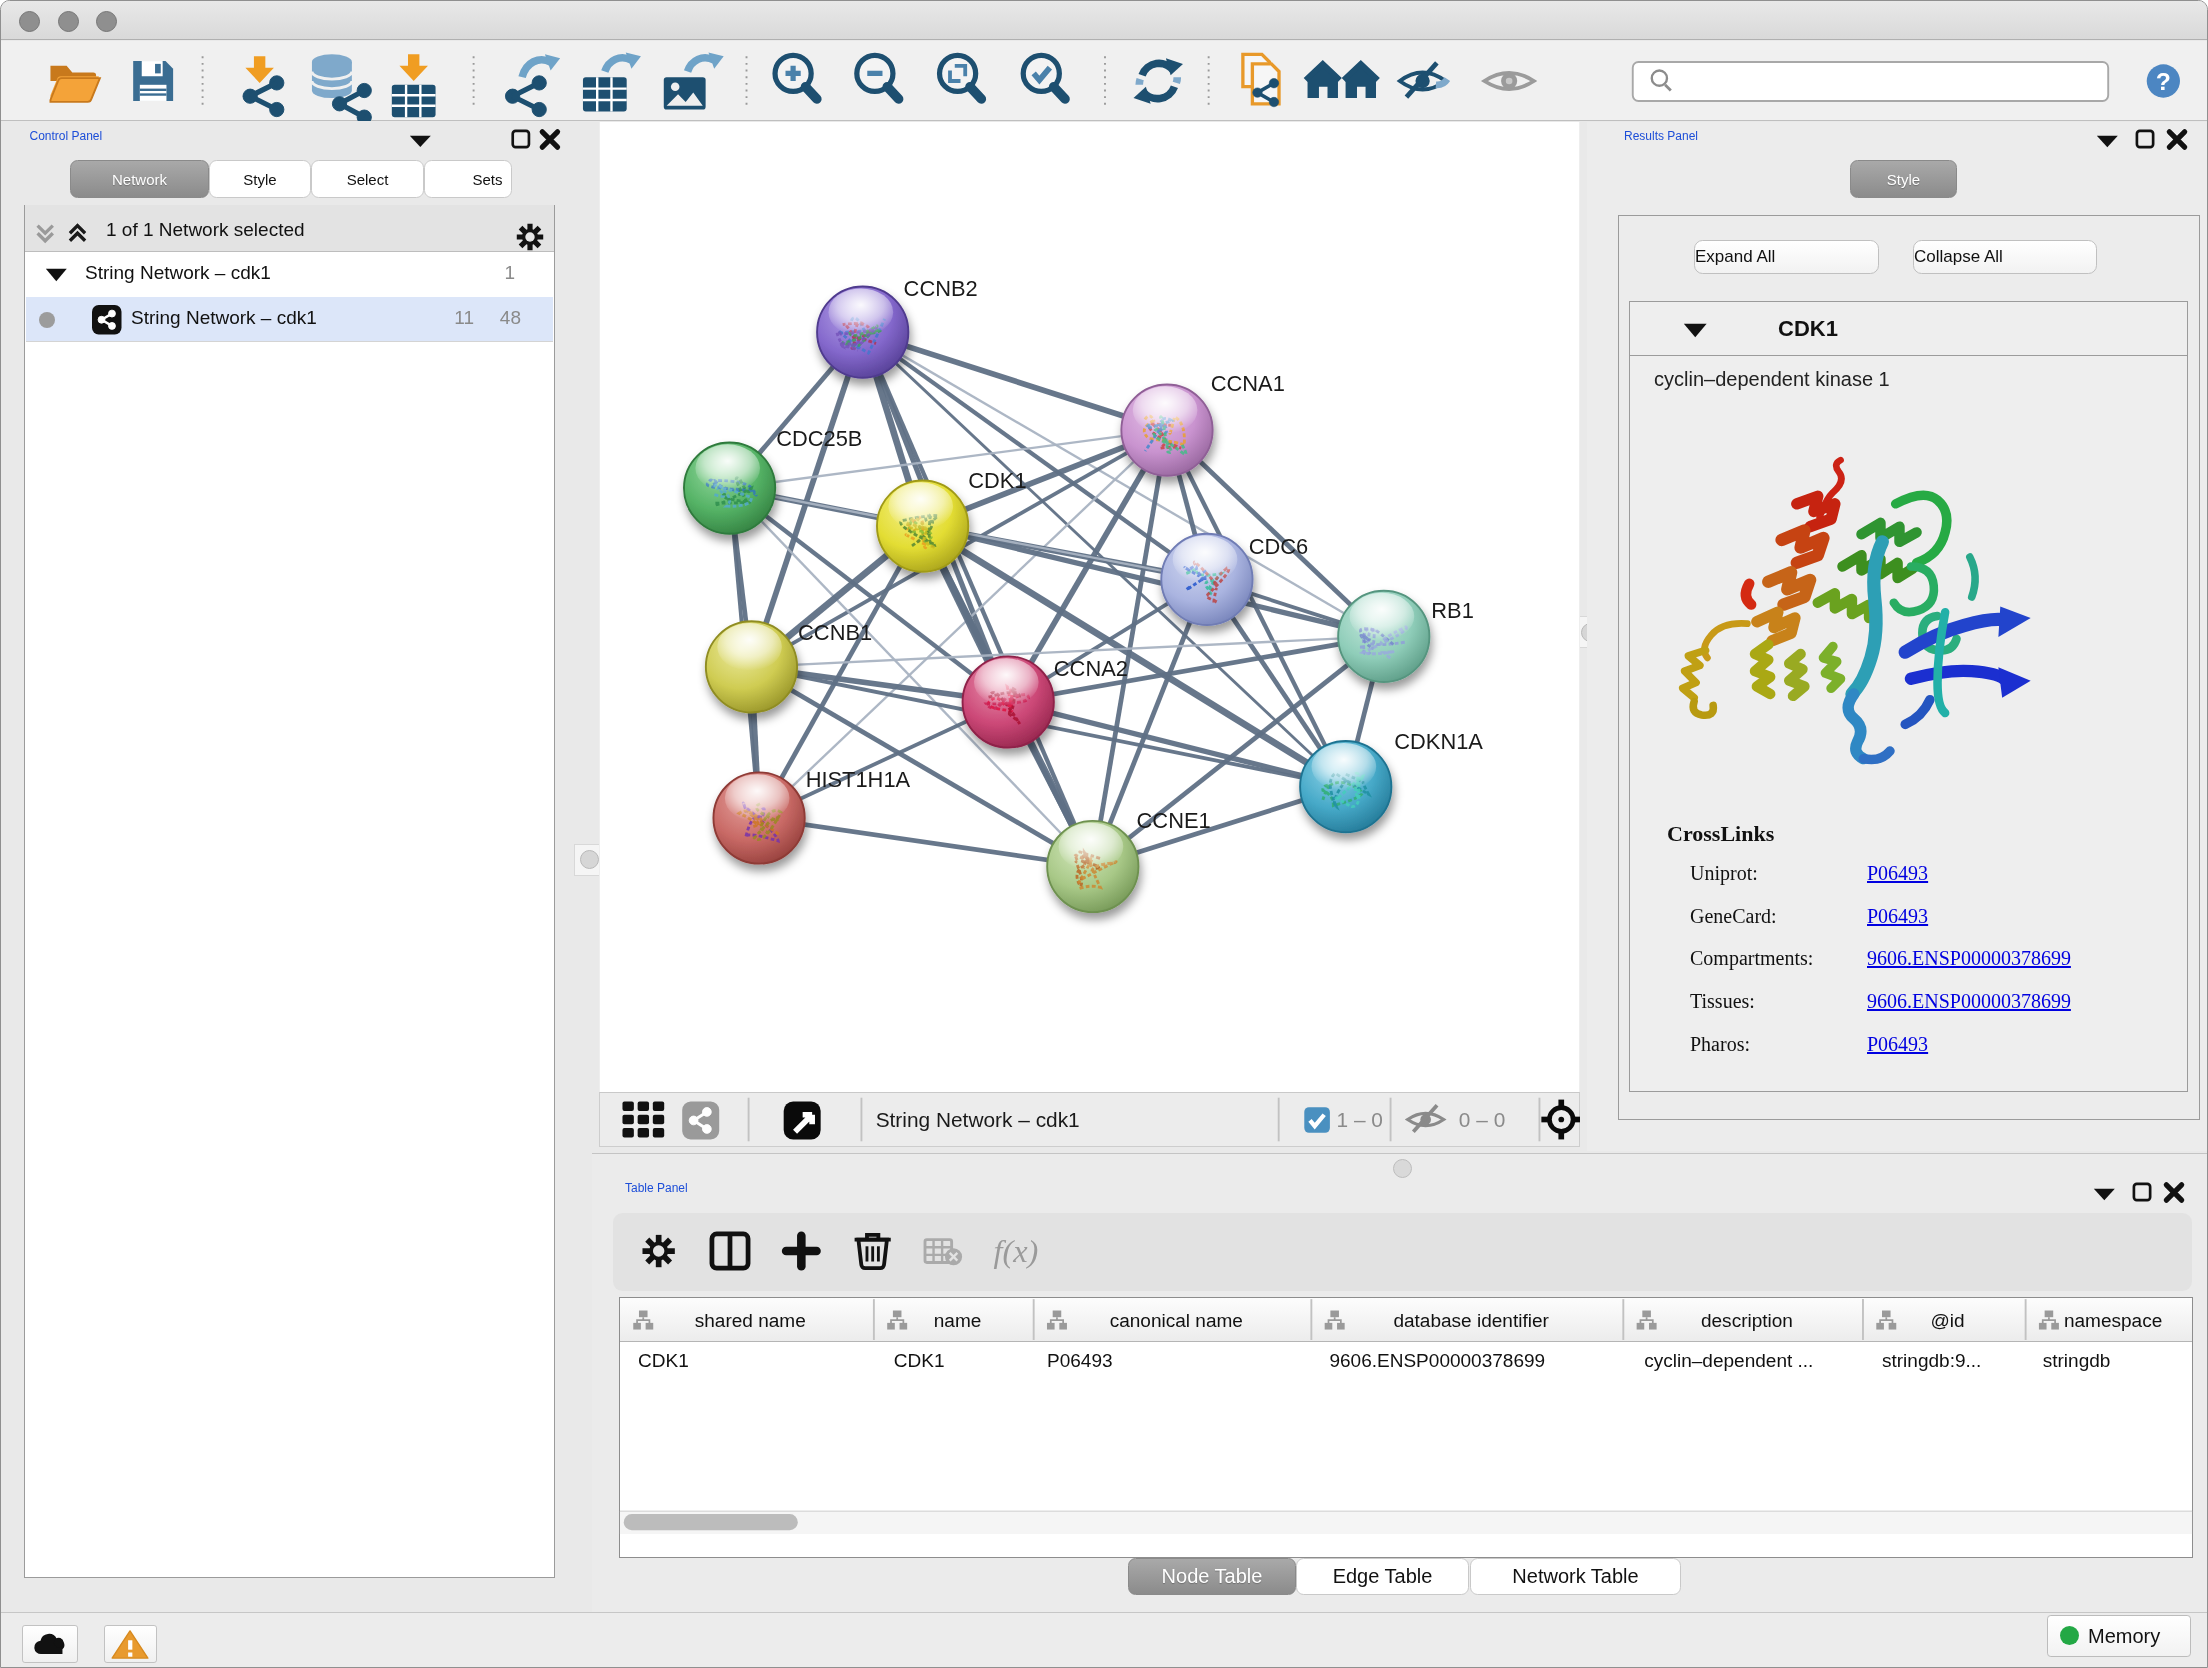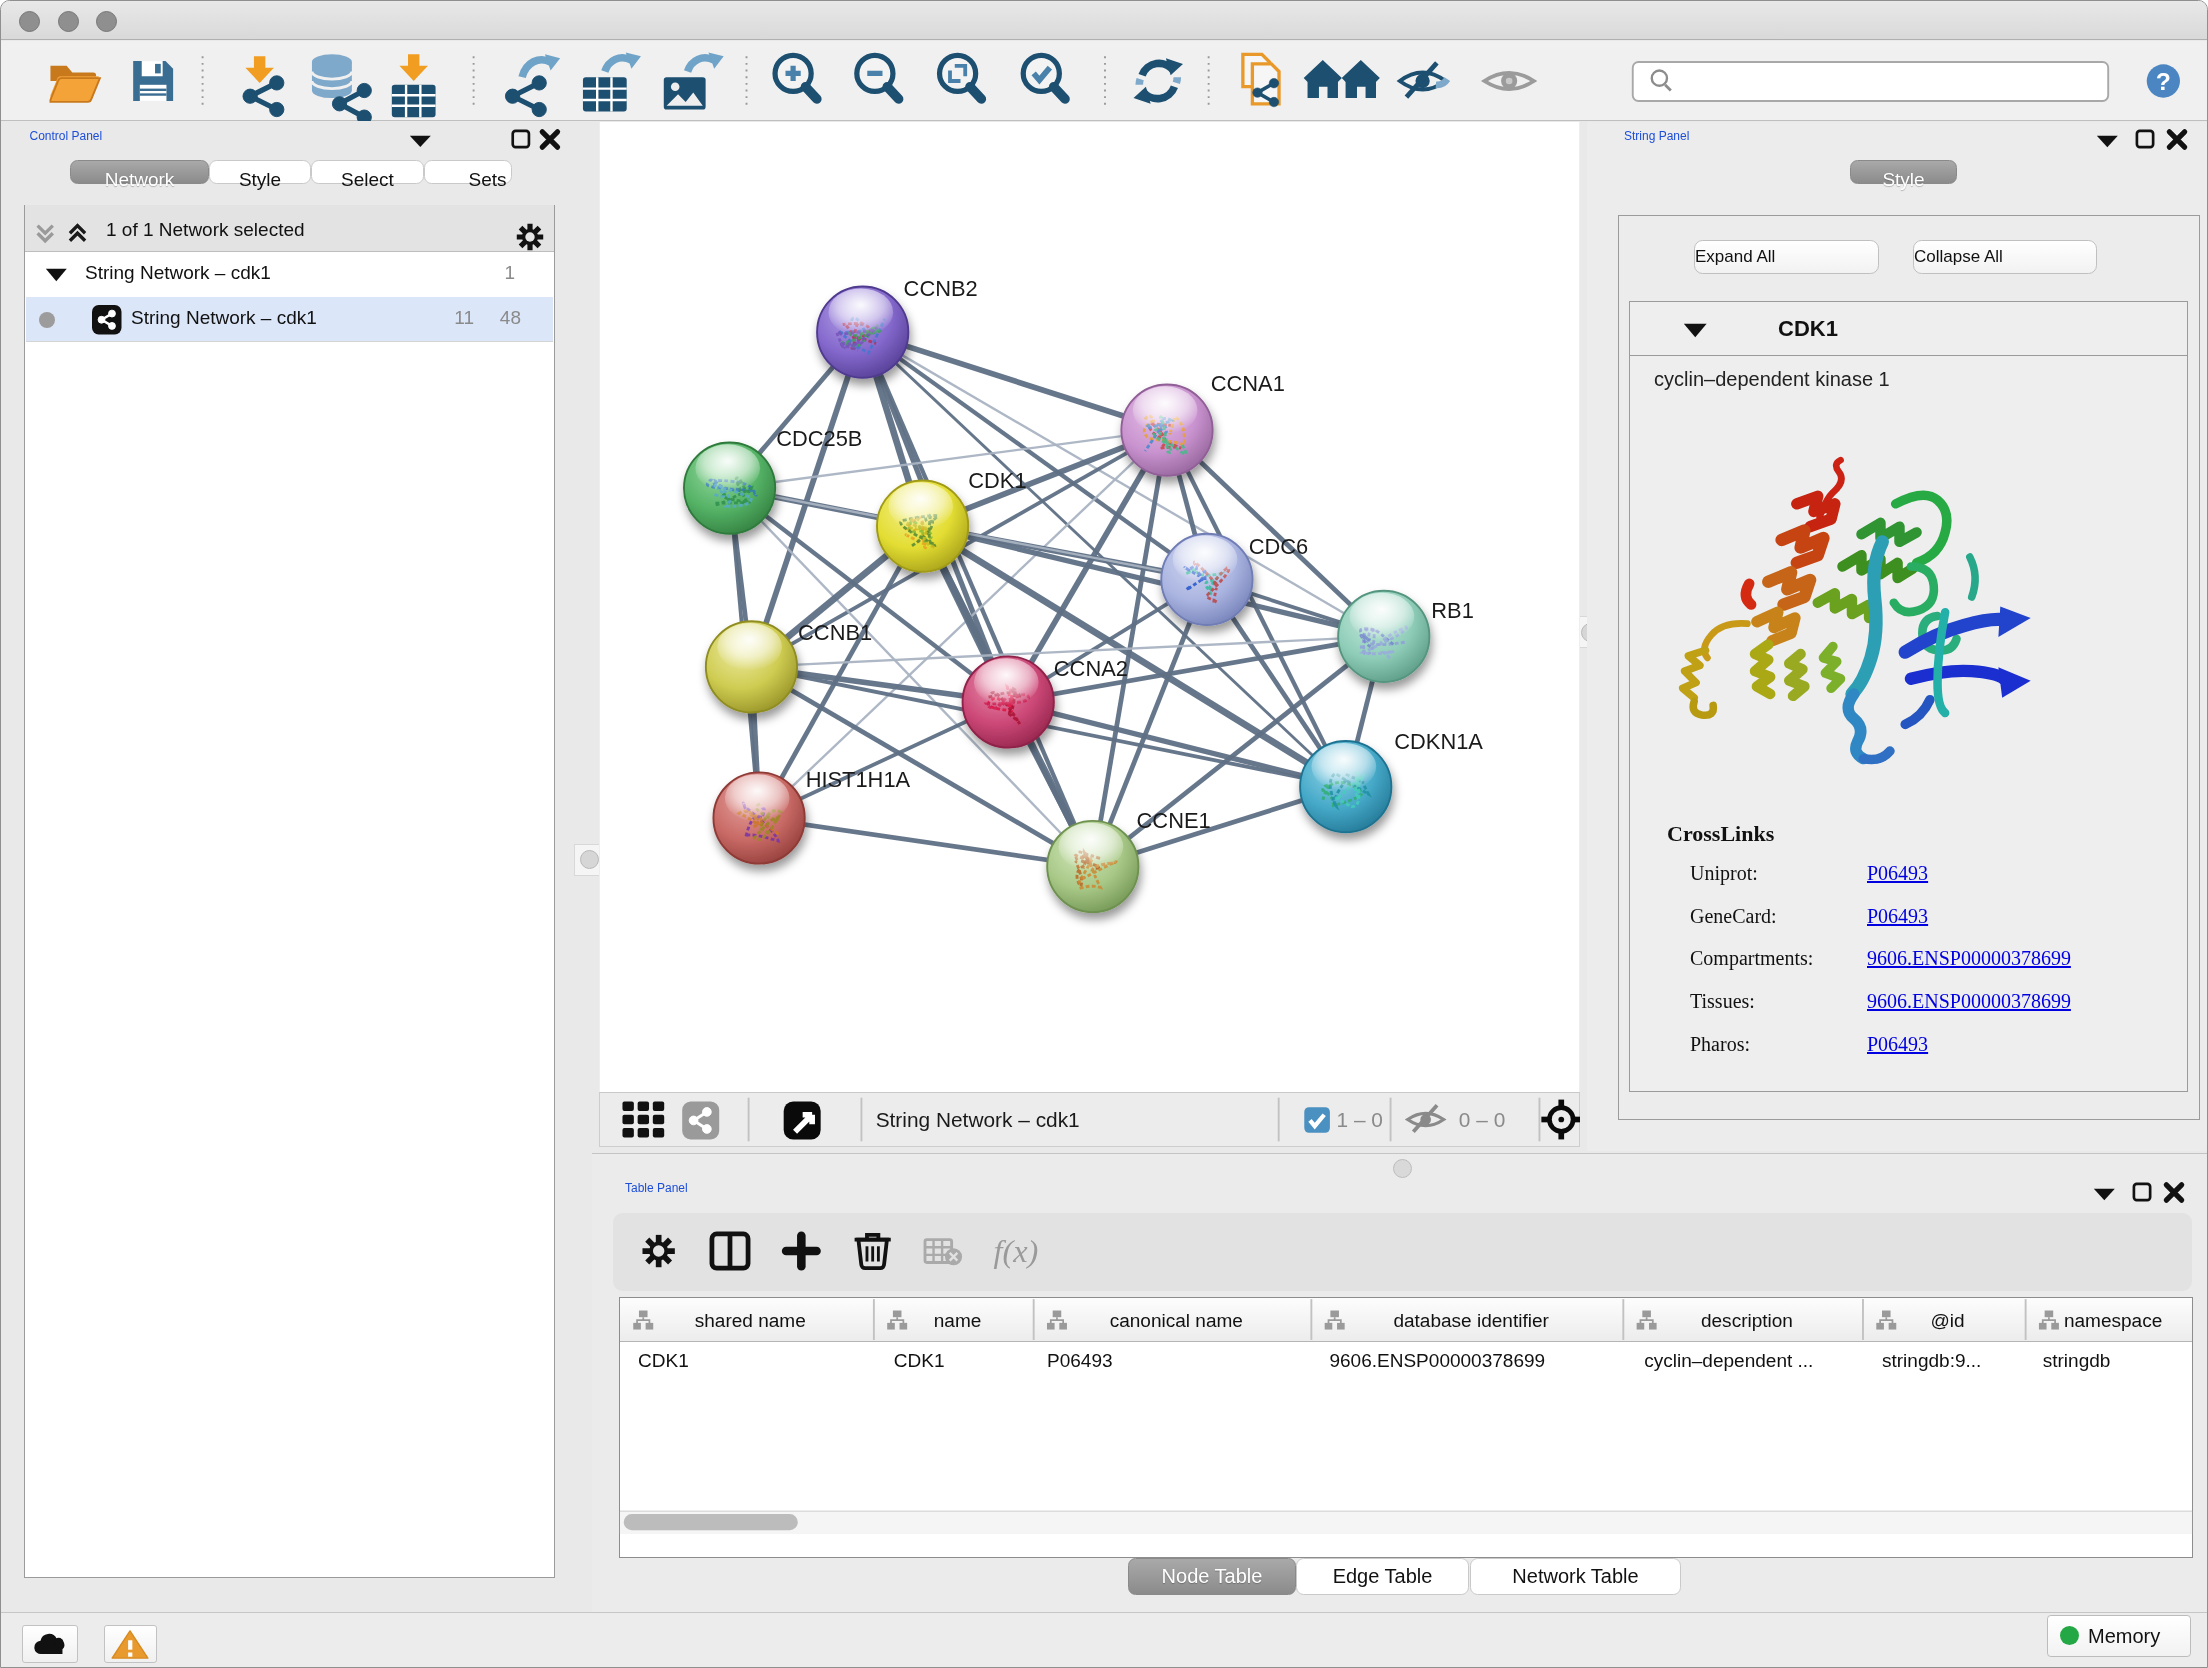--- a/index.html
+++ b/index.html
@@ -4,21 +4,21 @@
 <style>
 html,body{margin:0;padding:0;background:#ffffff;}
 body{width:2208px;height:1668px;position:relative;font-family:"Liberation Sans",sans-serif;-webkit-font-smoothing:antialiased;}
 .a{position:absolute;box-sizing:border-box;}
 .win{left:0;top:0;width:2208px;height:1668px;background:#e9e9e9;border:1px solid #8f8f8f;border-radius:9.5px 9.5px 0 0;overflow:hidden;}
 .titlebar{left:0;top:0;width:2208px;height:39px;background:linear-gradient(#e8e8e8,#d9d9d9);border-bottom:1px solid #b0b0b0;}
 .tl{top:9.5px;width:21px;height:21px;border-radius:50%;background:#8f8f8f;border:1px solid #767676;}
 .title{left:0;top:0;width:2208px;height:39px;text-align:center;line-height:39px;font-size:23px;font-weight:500;color:#3a3a3a;letter-spacing:0.2px;}
 .toolbar{left:0;top:40px;width:2208px;height:80px;background:#f0f0f0;border-bottom:1px solid #bfbfbf;}
 .panel-title{font-size:12px;color:#1d4ed8;}
-.tab{height:24px;border:1px solid #c9c9c9;background:#ffffff;border-radius:7.6px;text-align:center;line-height:37px;font-size:19px;color:#111;}
+.tab{height:38px;border:1px solid #c9c9c9;background:#ffffff;border-radius:7.6px;text-align:center;line-height:37px;font-size:15px;color:#111;}
 .tabsel{background:linear-gradient(#a9a9a9,#8b8b8b);color:#fff;border:1px solid #8a8a8a;text-shadow:0 1px 1px rgba(0,0,0,.25);}
 .btn{background:linear-gradient(#ffffff,#f2f2f2);border:1px solid #c0c0c0;border-radius:8.6px;text-align:left;font-size:17px;color:#111;}
 .serif{font-family:"Liberation Serif",serif;}
 .link{color:#0000e0;text-decoration:underline;}
 .gray{color:#8a8a8a;}
 </style>
 </head>
 <body>
 <div class="a win">
 
@@ -489,21 +489,21 @@
   <circle cx="0" cy="0" r="12.5" stroke-width="5"></circle>
   <line x1="0" y1="-21" x2="0" y2="-12" stroke-width="6"></line>
   <line x1="0" y1="12" x2="0" y2="21" stroke-width="6"></line>
   <line x1="-21" y1="0" x2="-12" y2="0" stroke-width="6"></line>
   <line x1="12" y1="0" x2="21" y2="0" stroke-width="6"></line>
   <circle cx="0" cy="0" r="3" fill="#0a0a0a" stroke="none"></circle>
  </g>
 </svg>
 
 <div class="a" style="left:1586px;top:121px;width:622px;height:1029px;background:#ececec;"></div>
-<div class="a panel-title" style="left:1623px;top:128px;">String Panel</div>
+<div class="a panel-title" style="left:1623px;top:128px;">Results Panel</div>
 <svg class="a" style="left:2092px;top:126px;" width="105" height="25" viewBox="0 0 110 26">
  <path d="M4,9 h22 l-11,12 z" fill="#111"></path>
  <rect x="46" y="4" width="17" height="17" rx="3" fill="none" stroke="#111" stroke-width="2.8"></rect>
  <path d="M80,5 l16,16 M96,5 l-16,16" stroke="#111" stroke-width="5.5" stroke-linecap="round"></path>
 </svg>
 <div class="a tab tabsel" style="left:1849px;top:159px;width:107px;">Style</div>
 <div class="a" style="left:1617px;top:214px;width:582px;height:905px;border:1px solid #9b9b9b;background:#ececec;"></div>
 <div class="a btn" style="left:1693px;top:239px;width:185px;height:34px;line-height:32px;">Expand All</div>
 <div class="a btn" style="left:1912px;top:239px;width:184px;height:34px;line-height:32px;">Collapse All</div>
 <div class="a" style="left:1628px;top:300px;width:559px;height:791px;border:1px solid #9b9b9b;background:#eeeeee;"></div>

